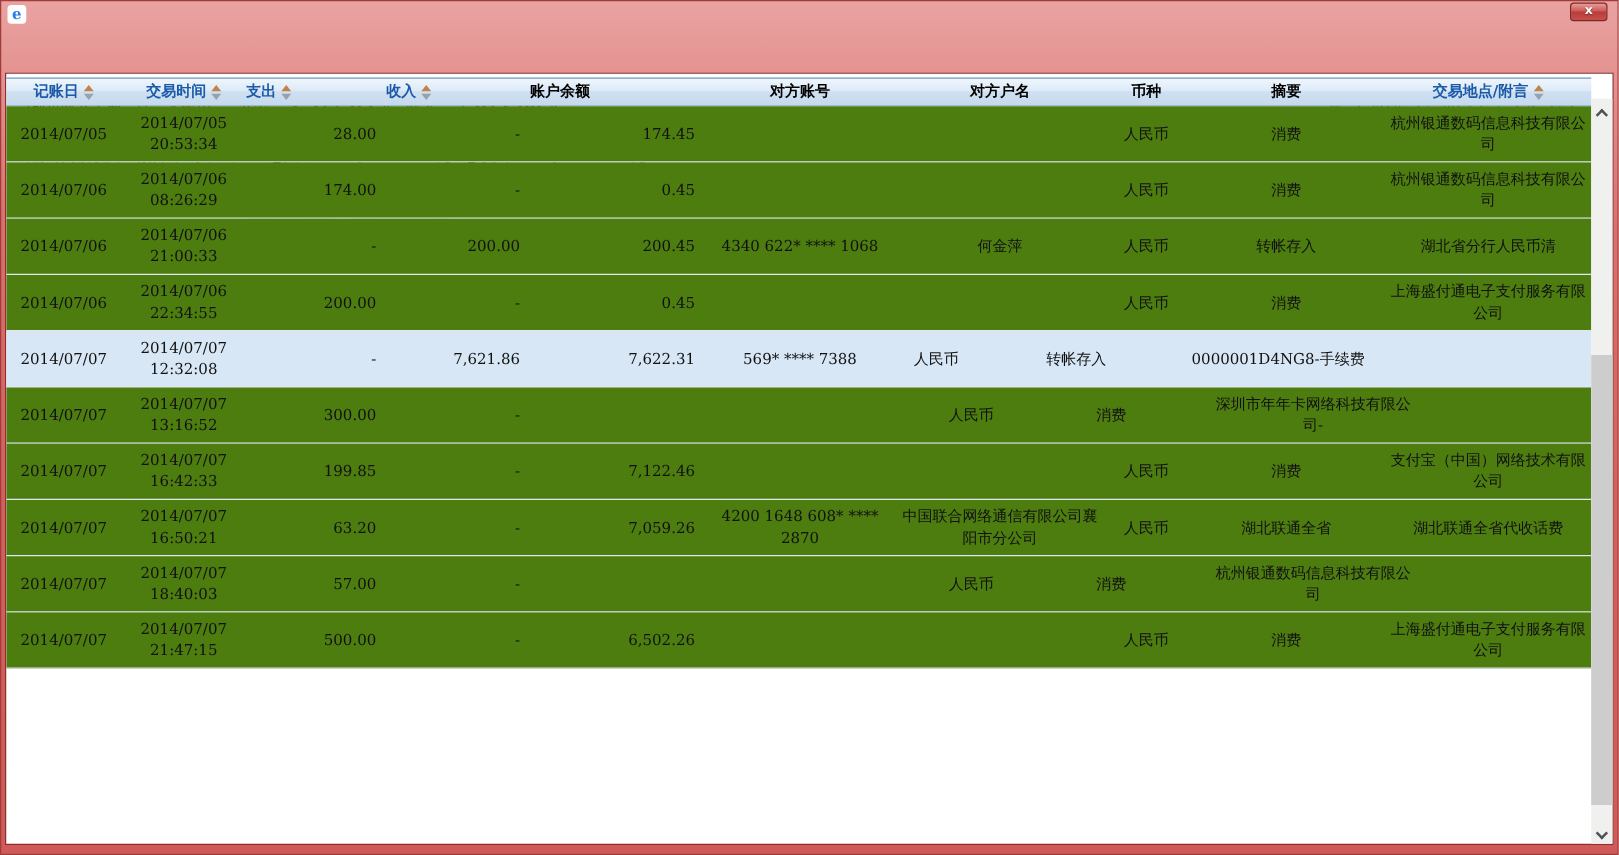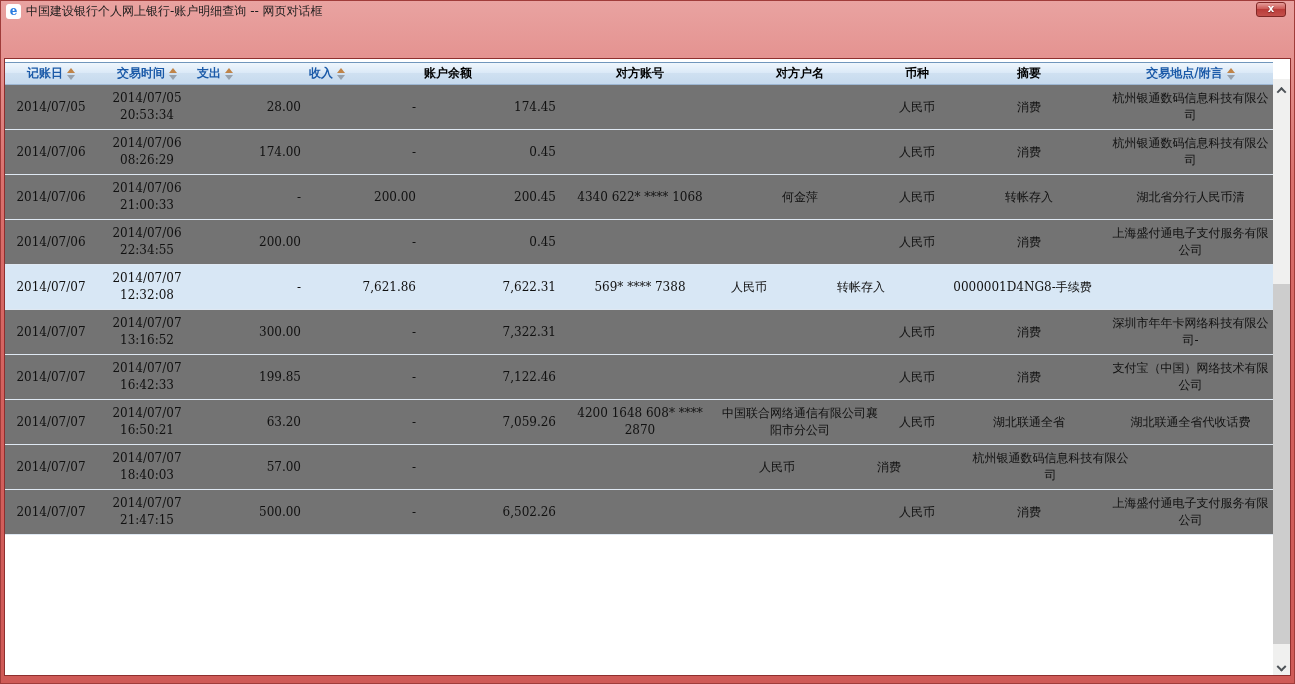--- a/index.html
+++ b/index.html
@@ -36,21 +36,21 @@
   .hcell { display:flex; align-items:center; justify-content:center;
            font-weight:bold; color:#000; white-space:nowrap; }
   .hcell.sortable { color:#1b5aa8; cursor:pointer; }
   .hcell.num { justify-content:flex-start; padding-right:8px; }
   .sort-arrows { display:inline-flex; flex-direction:column; margin-left:4px; gap:2px; }
   .sort-arrows .up { width:0; height:0; border-left:4px solid transparent;
                      border-right:4px solid transparent; border-bottom:5px solid #c08448; }
   .sort-arrows .dn { width:0; height:0; border-left:4px solid transparent;
                      border-right:4px solid transparent; border-top:5px solid #97a2ae; }
 
-  .grow { display:flex; height:45px; border-bottom:1px solid #dfe8f2; background:#737373; }
+  .grow { display:flex; height:45px; border-bottom:1px solid #dfe8f2; background:#4d7c0f; }
   .grow.sel { background:#d8e7f5; }
   .cell { display:flex; flex-direction:column; align-items:center; justify-content:center;
           text-align:center; line-height:17px; padding:0 4px; overflow:hidden; }
   .cell.num { align-items:flex-end; text-align:right; padding-right:8px; }
 
   .c0{width:92px;flex:none}.c1{width:100px;flex:none}.c2{width:112px;flex:none}
   .c3{width:115px;flex:none}.c4{width:140px;flex:none}.c5{width:152px;flex:none}
   .c6{width:168px;flex:none}.c7{width:66px;flex:none}.c8{width:158px;flex:none}
   .c9{width:165px;flex:none}
 
@@ -85,21 +85,20 @@
   .chev.dn { transform:rotate(225deg) translate(2px,2px); }
   .sb-thumb { position:absolute; left:0; top:205px; width:17px; height:360px;
               background:#cdcdcd; cursor:pointer; }
 </style>
 </head>
 <body>
 
 <div class="window">
   <div class="titlebar">
     <span class="win-icon">e</span>
-    <span class="title-text">中国建设银行个人网上银行-账户明细查询 -- 网页对话框</span>
     <div class="close-btn">x</div>
   </div>
 
   <div class="content">
 
     <div class="grid">
       <div class="grid-header">
           <div class="hcell c0 sortable">
             <span>记账日</span>
             <span class="sort-arrows">
@@ -320,23 +319,20 @@
             </div>
             <div class="cell c1">
               <div>2014/07/07</div>
               <div>13:16:52</div>
             </div>
             <div class="cell c2 num">
               <span>300.00</span>
             </div>
             <div class="cell c3 num">
               <span>-</span>
-            </div>
-            <div class="cell c4 num">
-              <span>7,322.31</span>
             </div>
             <div class="cell c5">
               <span></span>
             </div>
             <div class="cell c6">
               <span></span>
             </div>
             <div class="cell c7">
               <span>人民币</span>
             </div>

